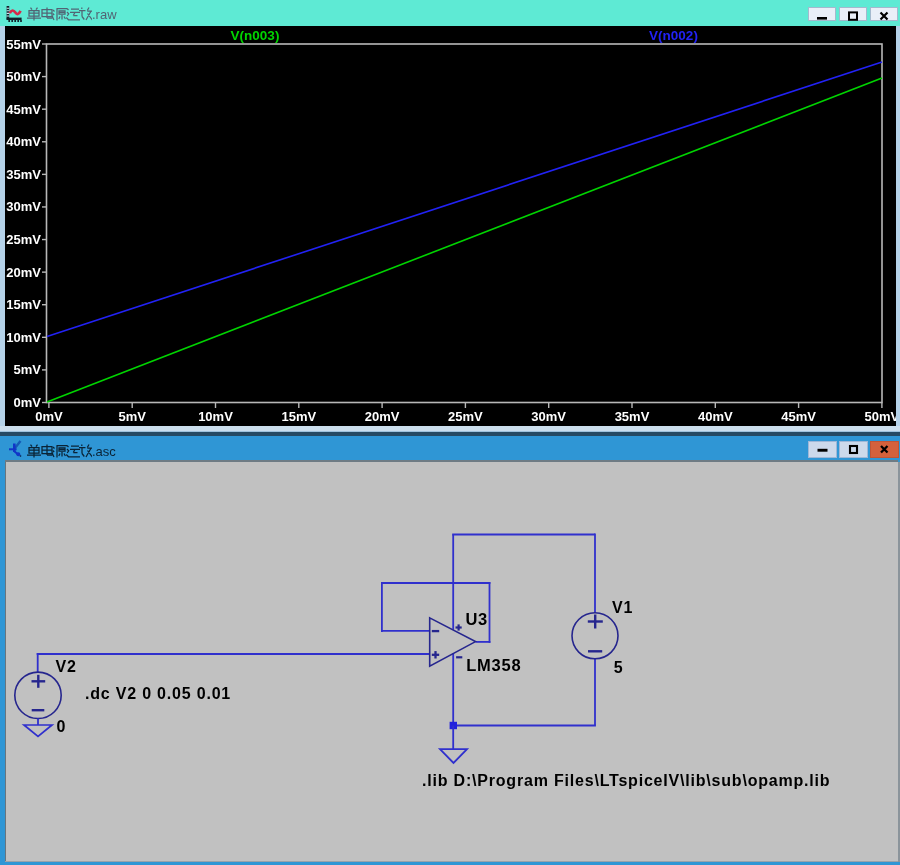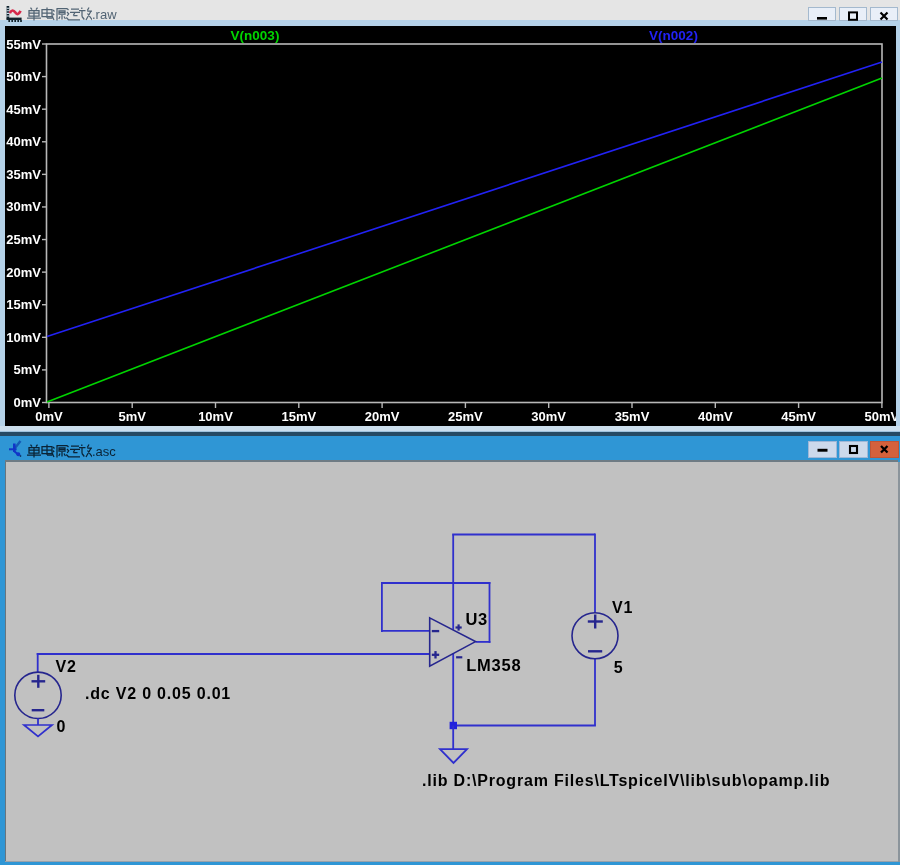--- a/index.html
+++ b/index.html
@@ -1,19 +1,19 @@
 <!DOCTYPE html>
 <html><head>
 <meta charset="utf-8">
 <style>
   html,body{margin:0;padding:0;width:900px;height:865px;overflow:hidden;
     font-family:"Liberation Sans", sans-serif;background:#c1c1c1;}
   .abs{position:absolute;}
   #win1{position:absolute;left:0;top:0;width:900px;height:431px;background:#b5d2e9;}
-  #tb1{position:absolute;left:0;top:0;width:900px;height:20px;background:#e5e5e5;}
+  #tb1{position:absolute;left:0;top:0;width:900px;height:26px;background:#5eead4;}
   #plot{position:absolute;left:5px;top:26px;width:891px;height:400px;background:#000;}
   .btn1{position:absolute;top:7px;height:14px;width:28px;background:#e9eff8;
     border:1px solid #a4b9ce;box-sizing:border-box;}
   #win2{position:absolute;left:0;top:431px;width:900px;height:434px;background:#2f96d5;}
   #tb2{position:absolute;left:0;top:4.5px;width:735px;height:24.5px;background:#2f96d5;}
   #schem{position:absolute;left:6px;top:31px;width:892px;height:400px;background:#c1c1c1;}
   .btn2{position:absolute;top:5.5px;height:16.5px;width:29px;background:#ccd9eb;
     border:1px solid #9fb7d7;box-sizing:border-box;}
   .ttext{font-size:13px;color:#526474;}
 </style>

